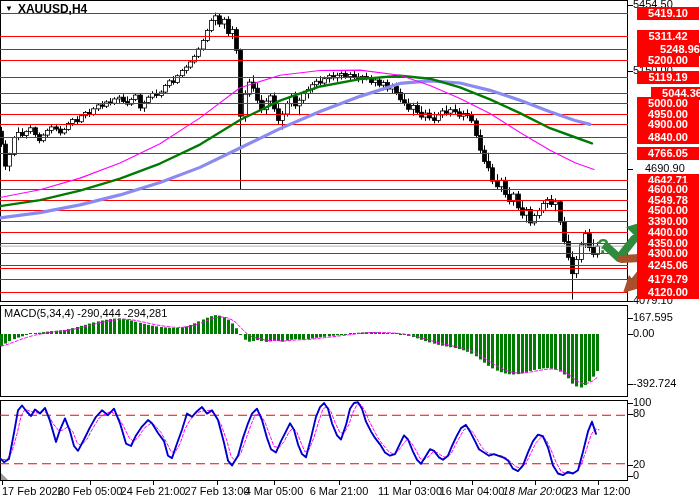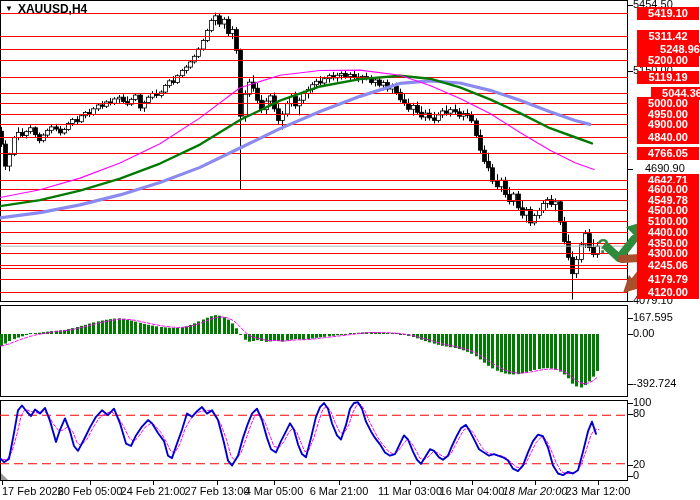--- a/index.html
+++ b/index.html
@@ -534,20 +534,25 @@
         <line x1="472.5" y1="481" x2="472.5" y2="485" stroke="#000" shape-rendering="crispEdges"></line>
         <line x1="535.5" y1="481" x2="535.5" y2="485" stroke="#000" shape-rendering="crispEdges"></line>
         <line x1="598.5" y1="481" x2="598.5" y2="485" stroke="#000" shape-rendering="crispEdges"></line>
       </g>
       <polygon points="1,480 8,480 1,473" fill="#9a9a9a"></polygon>
     </svg>
   <div id="title">
     <span class="tri">▼</span>
     <span class="sym">XAUUSD,H4</span>
   </div>
+  <div id="macd-label" class="ind-label">
+    <span>MACD(5,34,4)</span>
+    <span>-290,444</span>
+    <span>-294,281</span>
+  </div>
   <div id="labels">
       <div class="ptick" style="top: -1px;">5454.50</div>
       <div class="ptick" style="top: 65px;">5150.00</div>
       <div class="ptick" style="top: 163px; margin-left: 12px;">4690.90</div>
       <div class="ptick" style="top: 295px;">4079.10</div>
       <div class="ptick" style="top: 312px;">167.595</div>
       <div class="ptick" style="top: 328px;">0.00</div>
       <div class="ptick" style="top: 378px;">-392.724</div>
       <div class="ptick" style="top: 397px;">100</div>
       <div class="ptick" style="top: 408px;">80</div>
@@ -562,21 +567,21 @@
       <div class="plabel" style="top: 87px; margin-left: 14px;">5044.36</div>
       <div class="plabel" style="top: 97px;">5000.00</div>
       <div class="plabel" style="top: 108px;">4950.00</div>
       <div class="plabel" style="top: 118px;">4900.00</div>
       <div class="plabel" style="top: 131px;">4840.00</div>
       <div class="plabel" style="top: 147px;">4766.05</div>
       <div class="plabel" style="top: 174px;">4642.71</div>
       <div class="plabel" style="top: 183px;">4600.00</div>
       <div class="plabel" style="top: 194px;">4549.78</div>
       <div class="plabel" style="top: 204px;">4500.00</div>
-      <div class="plabel" style="top: 215px;">5100.00</div>
+      <div class="plabel" style="top: 215px;">3390.00</div>
       <div class="plabel" style="top: 226px;">4400.00</div>
       <div class="plabel" style="top: 237px;">4350.00</div>
       <div class="plabel" style="top: 247px;">4300.00</div>
       <div class="plabel" style="top: 259px;">4245.06</div>
       <div class="plabel" style="top: 273px;">4179.79</div>
       <div class="plabel" style="top: 286px;">4120.00</div>
       <div class="tlabel" style="left: 2px;">17 Feb 2026</div>
       <div class="tlabel center" style="left: 90px;">20 Feb 05:00</div>
       <div class="tlabel center" style="left: 153px;">24 Feb 21:00</div>
       <div class="tlabel center" style="left: 217px;">27 Feb 13:00</div>

